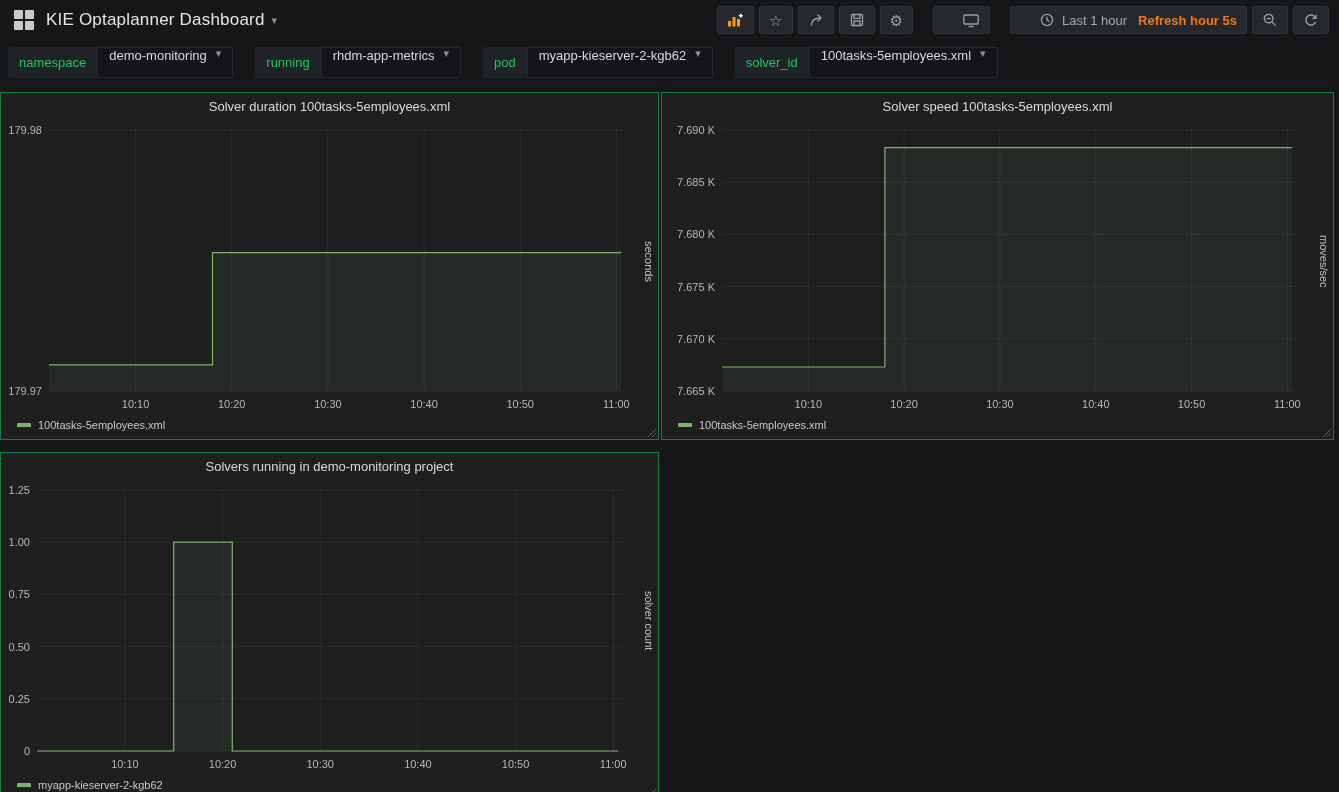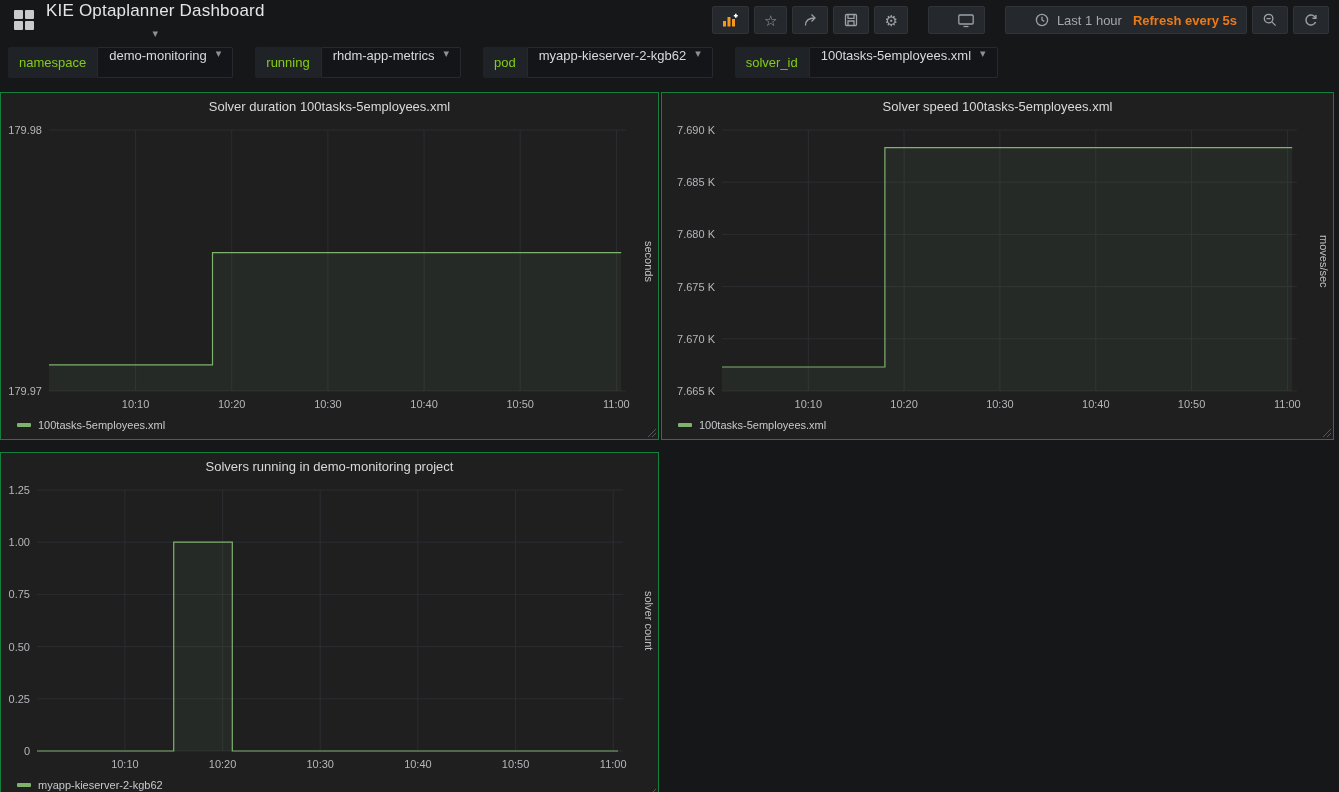--- a/index.html
+++ b/index.html
@@ -9,38 +9,38 @@
     font-family:"Liberation Sans", sans-serif;
     color:#d8d9da;
     position:relative;
   }
   
   .navbar { position:absolute; top:0; left:0; right:0; height:40px;
     display:flex; align-items:center; padding:0 10px; background:#161719; }
   .menu-grid { width:20px; height:20px; display:grid; grid-template-columns:1fr 1fr;
     grid-template-rows:1fr 1fr; gap:2px; margin:0 12px 0 4px; cursor:pointer; }
   .menu-grid div { background:#c9cacc; border-radius:1px; }
-  .dash-title-wrap { display:flex; align-items:center; gap:7px; cursor:pointer;flex-direction:column; }
+  .dash-title-wrap { display:flex; align-items:center; gap:7px; cursor:pointer; }
   .dash-title { font-size:17px; color:#e4e5e6; letter-spacing:.2px; }
   .caret { color:#8e9096; font-size:11px; line-height:1; }
   .nav-right { margin-left:auto; display:flex; align-items:center; gap:5px; }
   .nav-btn { height:28px; min-width:32px; padding:0 9px; background:#25282d;
     border:1px solid #303439; border-radius:2px; display:flex; align-items:center;
     justify-content:center; gap:7px; color:#9da0a6; font-size:13px; cursor:pointer; }
   .nav-btn .uni { font-size:15px; line-height:1; color:#9da0a6; }
   .gap-l { margin-left:15px;padding-left:28px; }
   .time-text { color:#a5a7ab; font-size:13px; }
   .refresh-text { color:#eb7b18; font-size:13px; font-weight:600; margin-left:4px; }
   .icon-svg { display:block; }
 
   
   .submenu { position:absolute; top:40px; left:0; right:0; height:44px;
     display:flex; align-items:center; gap:22px; padding-left:8px; }
   .var { display:flex; align-items:stretch; height:31px; }
-  .var-label { background:#1f2227; color:#84cc16; font-size:13px;
+  .var-label { background:#1f2227; color:#22c55e; font-size:13px;
     display:flex; align-items:center; padding:0 11px; border-radius:2px 0 0 2px; }
   .var-value { background:#131518; border:1px solid #26292e; color:#d8d9da; font-size:13px;
     display:flex; align-items:flex-start; gap:9px; padding:0 11px; cursor:pointer;
     border-radius:0 2px 2px 0; }
 
   
   .panel { position:absolute; background:#1f1f20; border:1px solid #15803d; }
   #panel-0 { left:0;     top:92px;  width:659px; height:348px; }
   #panel-1 { left:661px; top:92px;  width:673px; height:348px; }
   #panel-2 { left:0;     top:452px; width:659px; height:348px; }
@@ -109,21 +109,21 @@
         <path d="M6.5 14.5 h5"></path>
       </svg>
     </div>
 
     <div class="nav-btn gap-l">
       <svg class="icon-svg" width="16" height="16" viewBox="0 0 16 16" fill="none" stroke="#9da0a6" stroke-width="1.3">
         <circle cx="8" cy="8" r="5.6"></circle>
         <path d="M8 4.8 V8 l2.3 1.4"></path>
       </svg>
       <span class="time-text">Last 1 hour</span>
-      <span class="refresh-text">Refresh every 5s</span>
+      <span class="refresh-text">Refresh hour 5s</span>
     </div>
     <div class="nav-btn">
       <svg class="icon-svg" width="16" height="16" viewBox="0 0 16 16" fill="none" stroke="#9da0a6" stroke-width="1.3">
         <circle cx="6.6" cy="6.6" r="4.3"></circle>
         <path d="M9.9 9.9 L13.6 13.6"></path>
         <path d="M4.5 6.6 h4.2"></path>
       </svg>
     </div>
     <div class="nav-btn">
       <svg class="icon-svg" width="16" height="16" viewBox="0 0 16 16" fill="none" stroke="#9da0a6" stroke-width="1.4">

